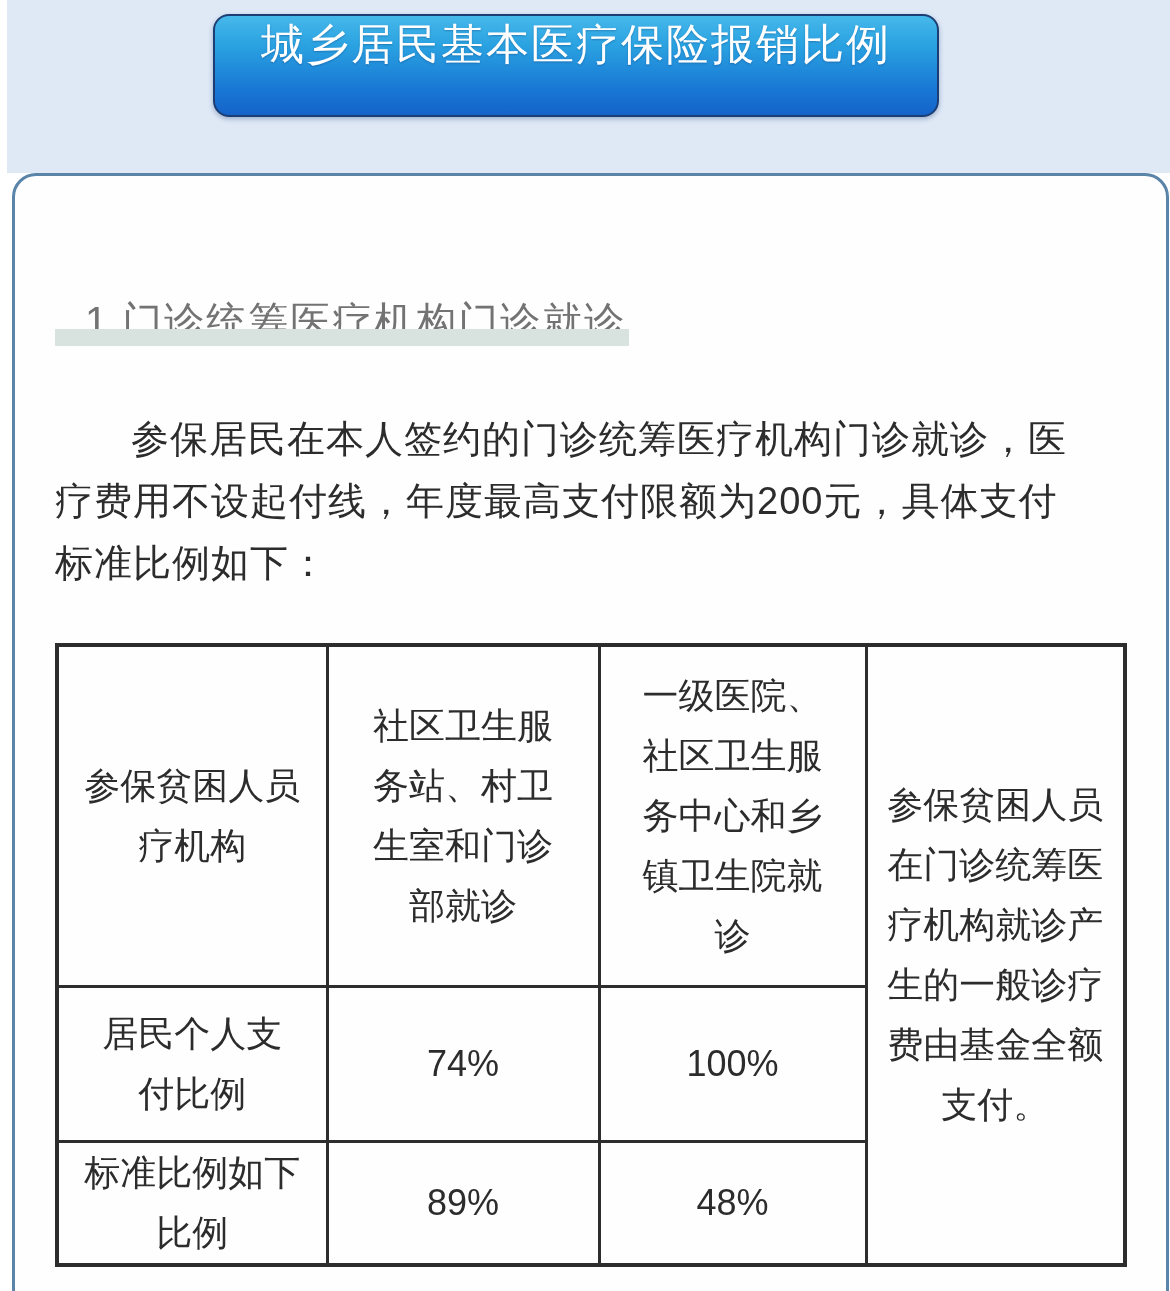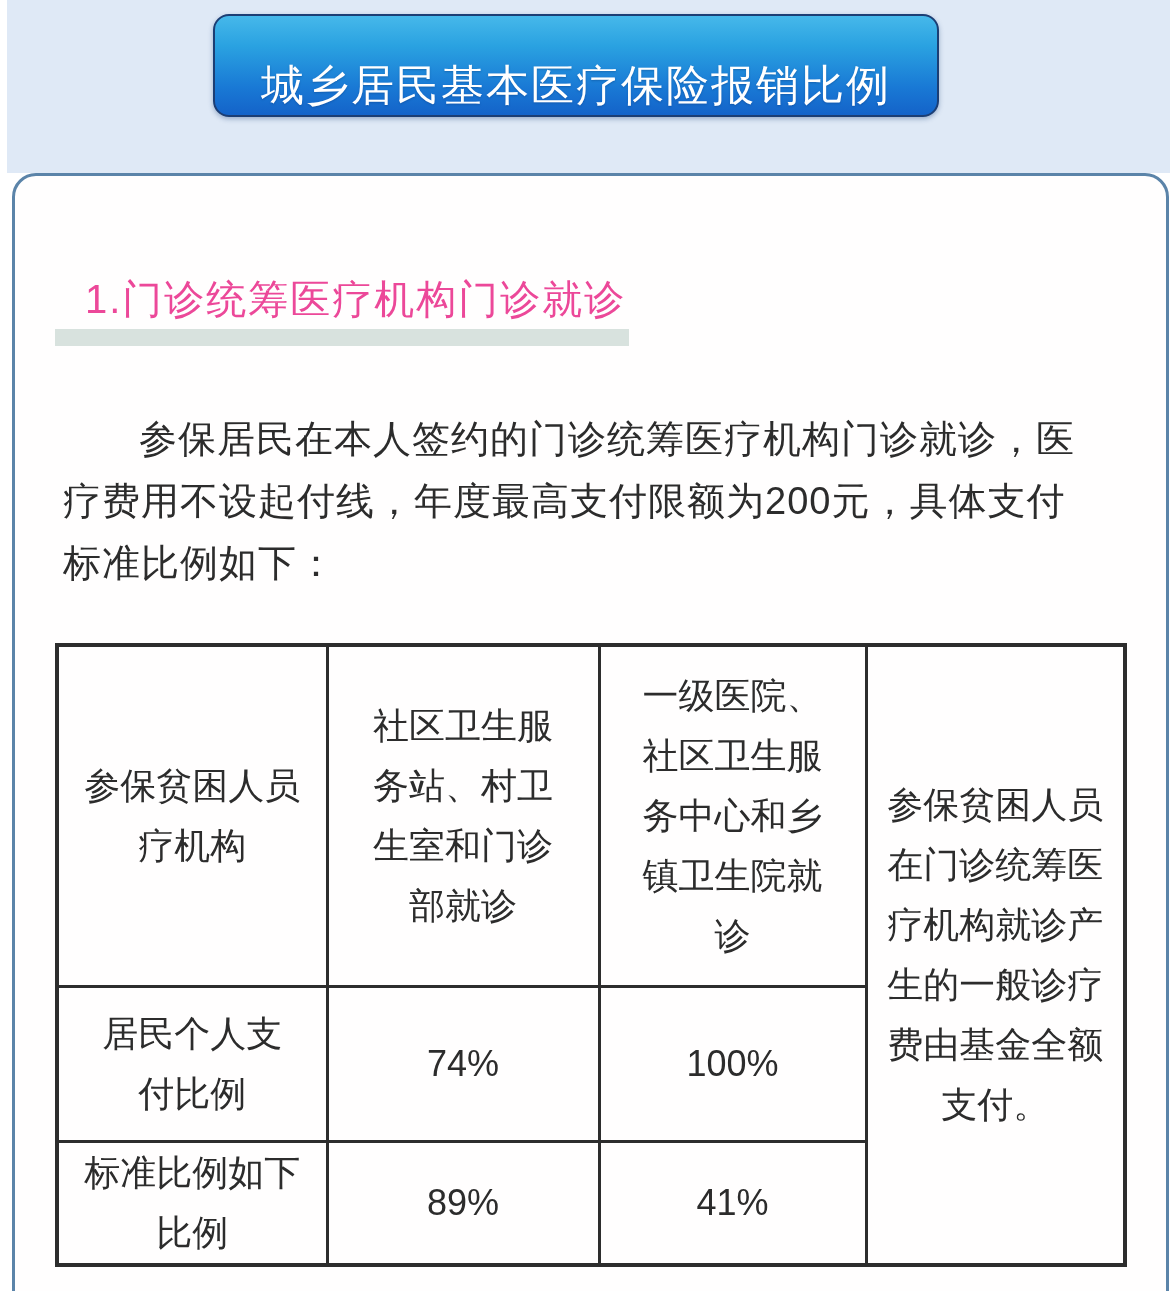--- a/index.html
+++ b/index.html
@@ -15,44 +15,44 @@
     position:absolute;left:7px;top:0;width:1163px;height:173px;
     background:#dfe9f6;
   }
   
   .title-banner{
     position:absolute;left:213px;top:14px;width:722px;height:99px;
     border-radius:16px;
     background:linear-gradient(180deg,#46b8ea 0%,#2aa2e1 30%,#1979d5 72%,#1463c9 100%);
     border:2px solid #1c3e74;
     box-shadow:0 2px 5px rgba(20,60,120,0.35);
-    display:flex;align-items:flex-end;justify-content:center;
+    display:flex;align-items:flex-start;justify-content:center;
   }
   .title-banner span{
     color:#ffffff;font-size:43px;letter-spacing:2px;
     text-shadow:0 1px 2px rgba(10,50,110,0.35);
     white-space:nowrap;
   }
   
   .card{
     position:absolute;left:12px;top:173px;width:1151px;height:1180px;
     background:#fffefe;
     border:3px solid #5b84a9;
     border-radius:24px;
   }
   .heading{
-    position:absolute;left:70px;top:96px;
-    color:#ec4899;font-size:40px;letter-spacing:2px;white-space:nowrap;
+    position:absolute;left:70px;top:118px;
+    color:#737373;font-size:40px;letter-spacing:2px;white-space:nowrap;
   }
   .heading-bar{
     position:absolute;left:40px;top:153px;width:574px;height:17px;
     background:#d8e2de;
   }
   .para{
-    position:absolute;left:48px;top:232px;width:1100px;
+    position:absolute;left:40px;top:232px;width:1100px;
     color:#2c2c2c;font-size:38px;line-height:62px;letter-spacing:1px;
     text-indent:76px;white-space:pre;
   }
   table.rates{
     position:absolute;left:40px;top:467px;width:1068px;
     border-collapse:collapse;table-layout:fixed;
     border:4px solid #2d2d2d;
   }
   table.rates td{
     border:3px solid #2d2d2d;
@@ -111,18 +111,18 @@
       <tr style="height:155px">
         <td>居民个人支
 付比例</td>
         <td>74%</td>
         <td>100%</td>
       </tr>
       <tr style="height:119px">
         <td>标准比例如下
 比例</td>
         <td>89%</td>
-        <td>41%</td>
+        <td>48%</td>
       </tr>
     </tbody>
   </table>
 
 </div>
 
 </body></html>

